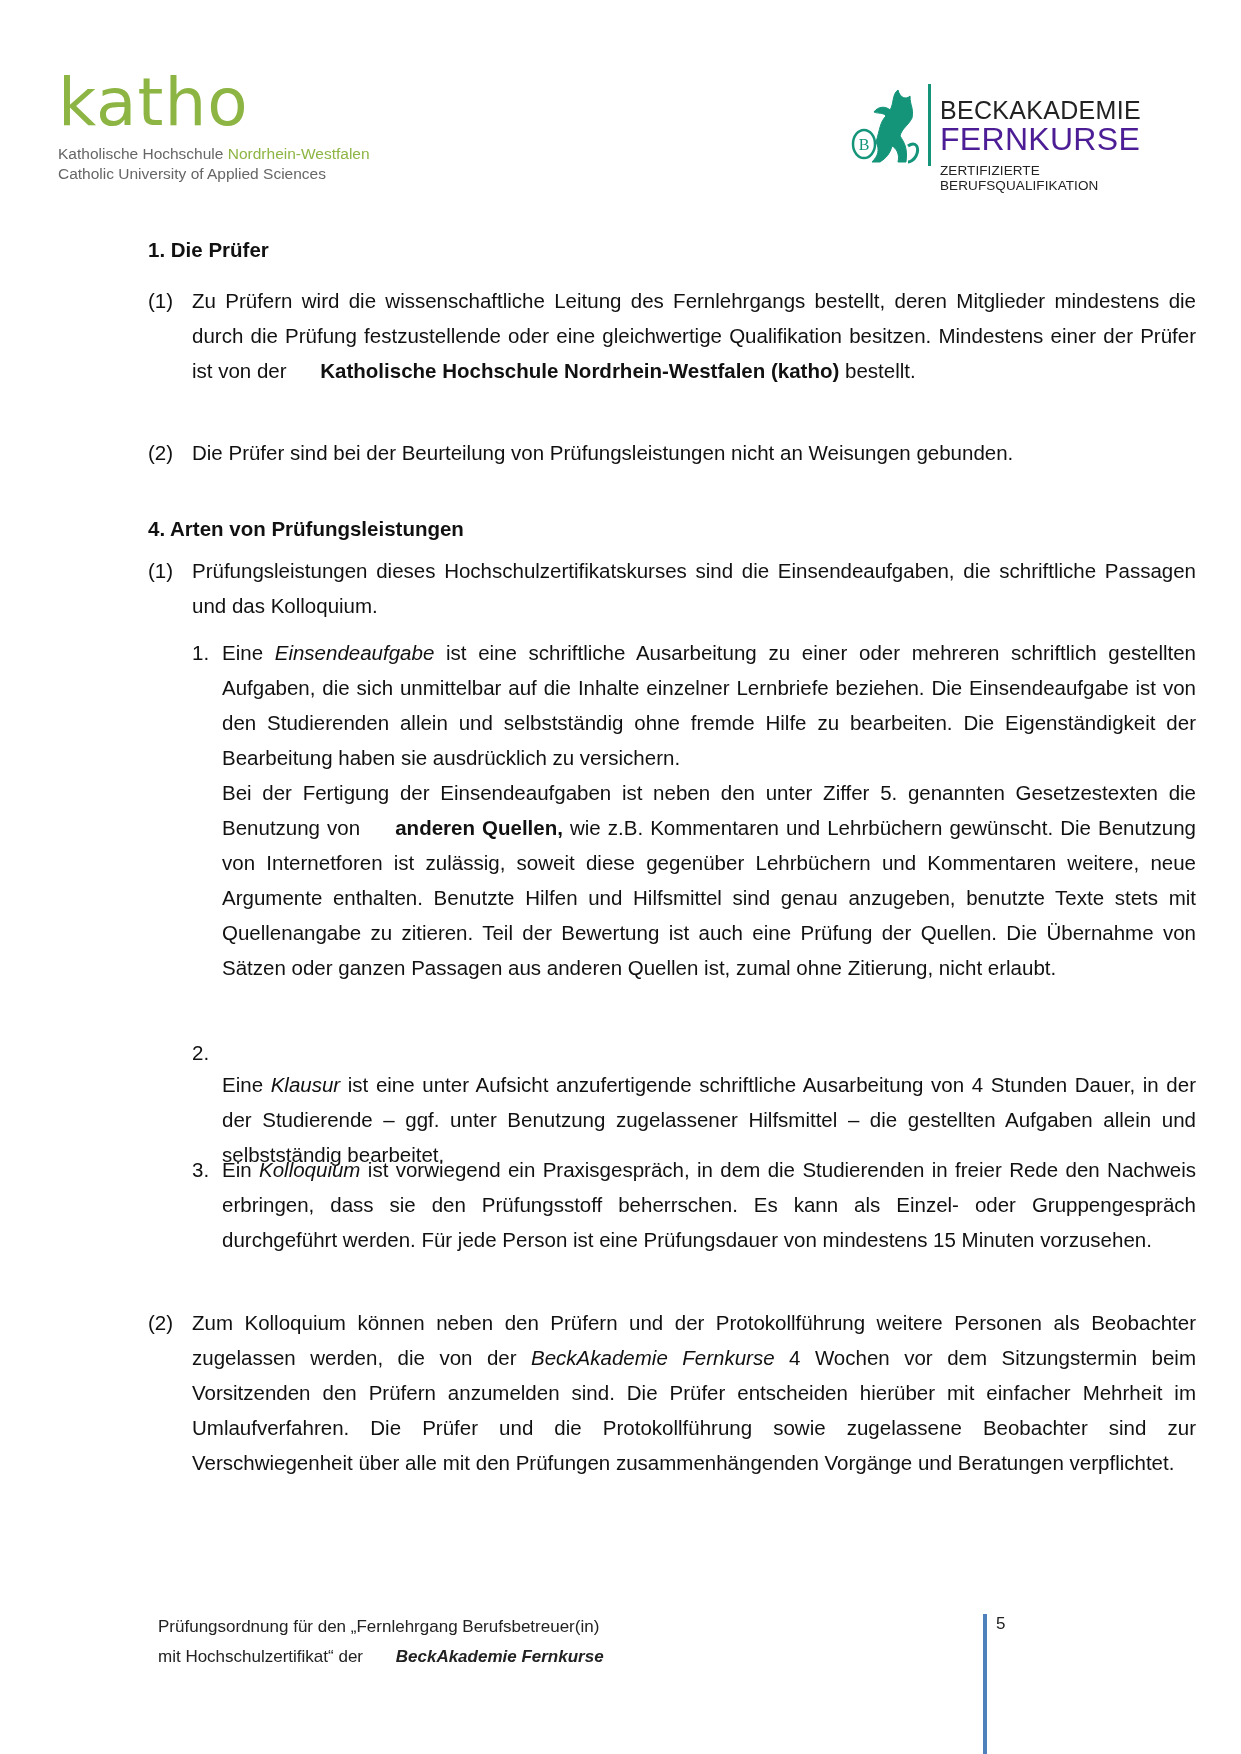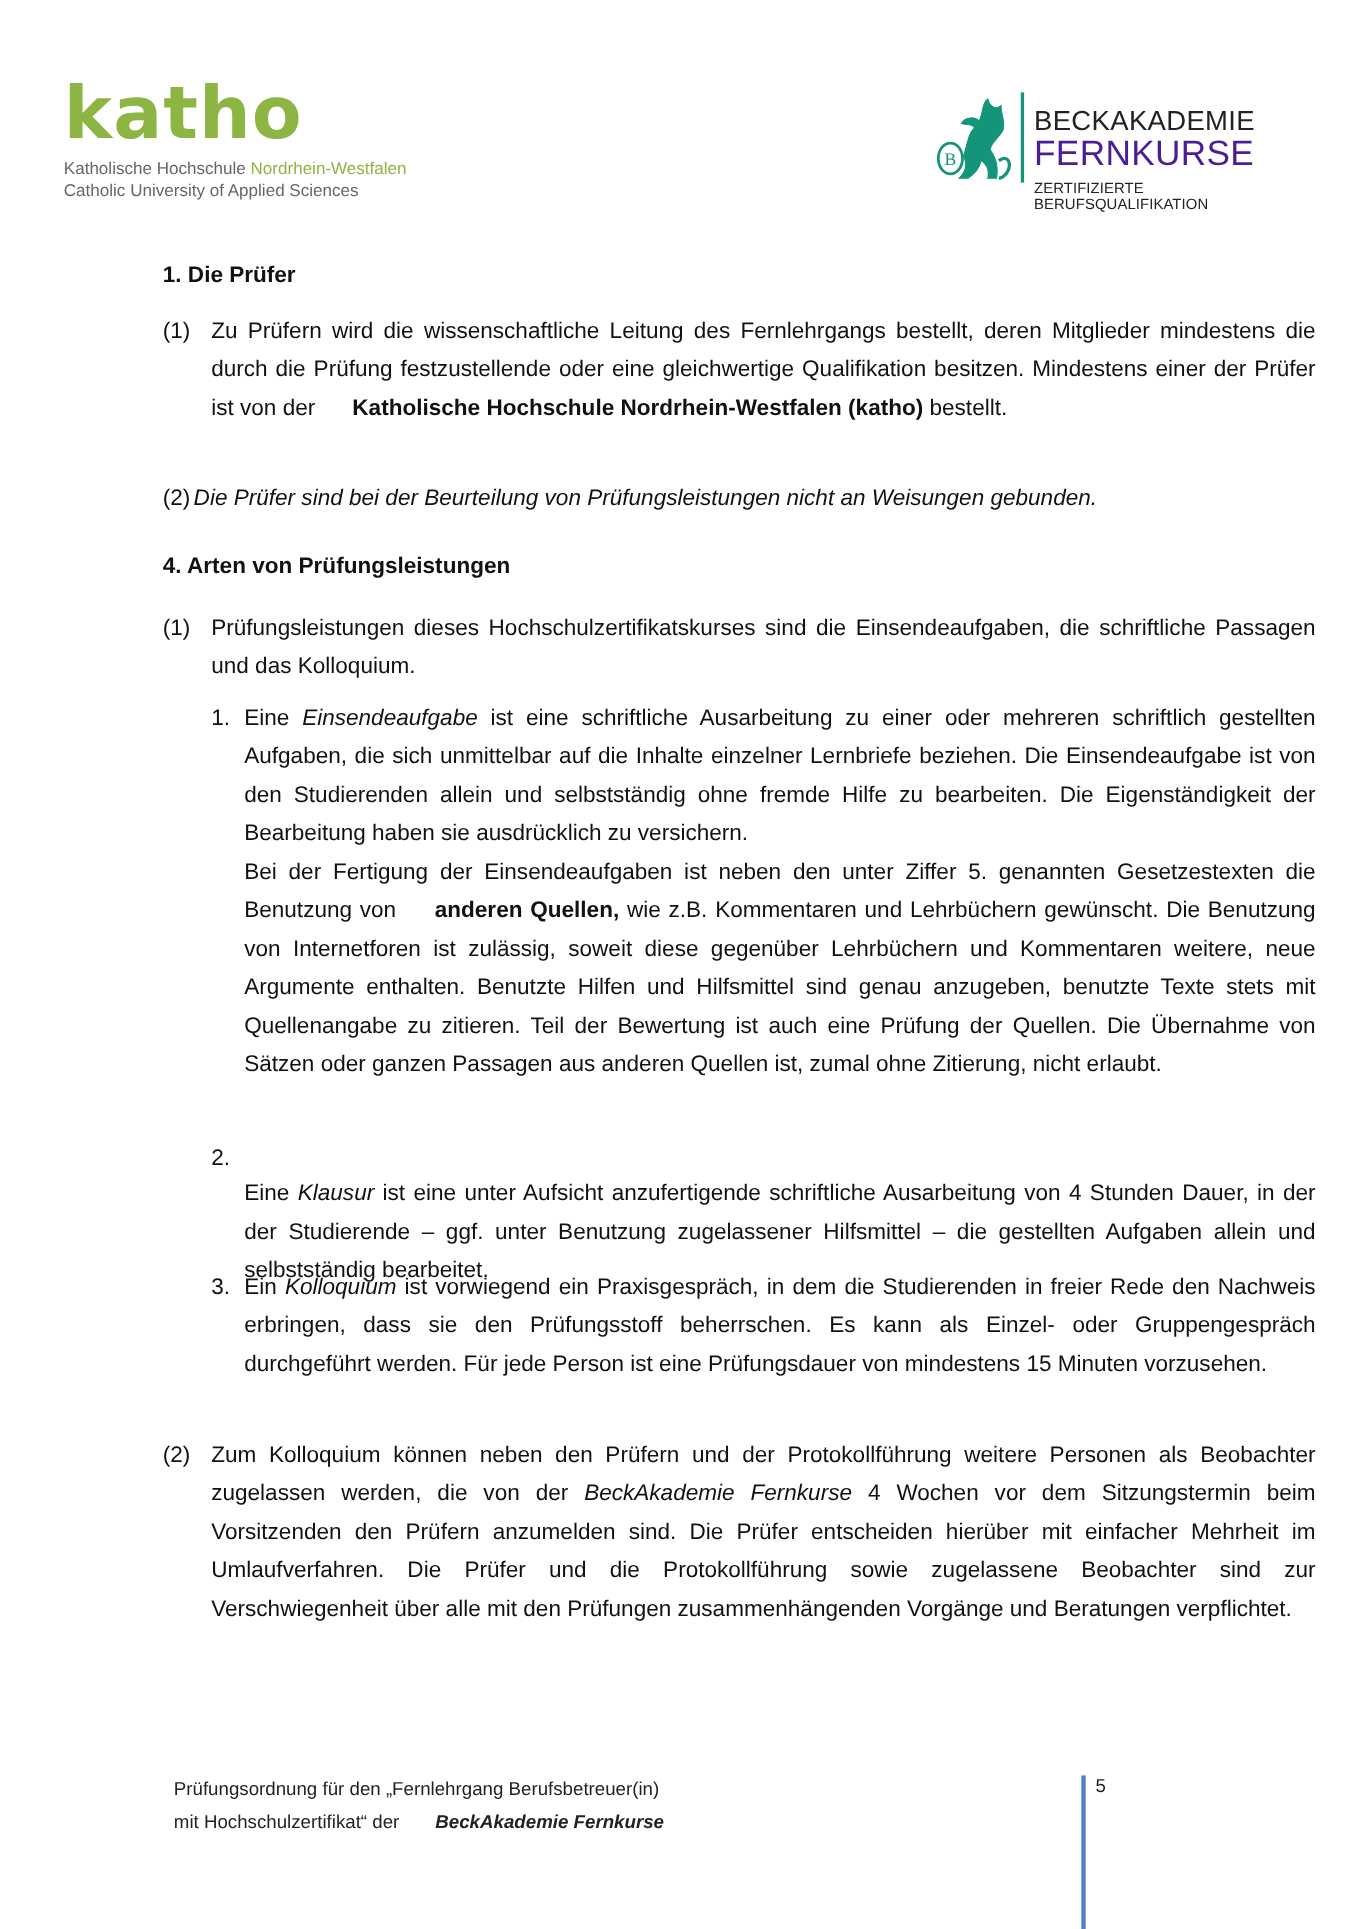--- a/index.html
+++ b/index.html
@@ -3,21 +3,21 @@
 <meta charset="utf-8">
 <style>
   html, body { margin: 0; padding: 0; background: #ffffff; }
   body { width: 1241px; height: 1754px; position: relative; overflow: hidden;
          font-family: "Liberation Sans", sans-serif; color: #111; }
   .page { position: absolute; inset: 0; }
 
   
   .katho-logo { position: absolute; left: 58px; top: 70px; }
   .katho-word { font-family: "DejaVu Sans", sans-serif; font-size: 66px; line-height: 66px;
-                color: #8db543; letter-spacing: 1px; font-weight: bold; margin: 0; }
+                color: #8db543; letter-spacing: 1px; font-weight: normal; margin: 0; }
   .katho-sub1 { font-size: 15.5px; color: #666; margin-top: 8px; line-height: 20px; }
   .katho-sub1 .green { color: #8db543; }
   .katho-sub2 { font-size: 15.5px; color: #666; line-height: 20px; }
 
   .beck-logo { position: absolute; left: 850px; top: 84px; width: 350px; height: 100px; }
   .beck-emblem { position: absolute; left: 0; top: 0; width: 74px; height: 88px; }
   .beck-divider { position: absolute; left: 78px; top: 0; width: 3px; height: 82px; background: #14957a; }
   .beck-title { position: absolute; left: 90px; top: 12px; font-size: 25px; color: #222; letter-spacing: 0.3px; line-height: 28px; }
   .beck-sub { position: absolute; left: 90px; top: 41px; font-size: 32px; color: #4c1d95; letter-spacing: 0.3px; line-height: 28px; }
   .beck-tag { position: absolute; left: 90px; top: 79px; font-size: 13.5px; color: #222; letter-spacing: 0.1px; }
@@ -57,23 +57,23 @@
     <div class="beck-sub">FERNKURSE</div>
     <div class="beck-tag">ZERTIFIZIERTE BERUFSQUALIFIKATION</div>
   </div>
 
   <div class="section-heading" style="top:238px;">1. Die Prüfer</div>
 
   <div class="num" style="left:148px; top:283px;">(1)</div>
   <div class="para" style="left:192px; top:283px; width:1004px;"><span>Zu Prüfern wird die wissenschaftliche Leitung des Fernlehrgangs bestellt, deren Mitglieder mindestens die durch die Prüfung festzustellende oder eine gleichwertige Qualifikation besitzen. Mindestens einer der Prüfer ist von der </span><b>Katholische Hochschule Nordrhein-Westfalen (katho)</b><span> bestellt.</span></div>
 
   <div class="num" style="left:148px; top:435px;">(2)</div>
-  <div class="para" style="left:176px; top:435px; width:1004px;font-style:italic;">Die Prüfer sind bei der Beurteilung von Prüfungsleistungen nicht an Weisungen gebunden.</div>
+  <div class="para" style="left:192px; top:435px; width:1004px;">Die Prüfer sind bei der Beurteilung von Prüfungsleistungen nicht an Weisungen gebunden.</div>
 
-  <div class="section-heading" style="top:503px;">4. Arten von Prüfungsleistungen</div>
+  <div class="section-heading" style="top:517px;">4. Arten von Prüfungsleistungen</div>
 
   <div class="num" style="left:148px; top:553px;">(1)</div>
   <div class="para" style="left:192px; top:553px; width:1004px;">Prüfungsleistungen dieses Hochschulzertifikatskurses sind die Einsendeaufgaben, die schriftliche Passagen und das Kolloquium.</div>
 
   <div class="num" style="left:192px; top:635px;">1.</div>
   <div class="para" style="left:222px; top:635px; width:974px;"><span>Eine </span><i>Einsendeaufgabe</i><span> ist eine schriftliche Ausarbeitung zu einer oder mehreren schriftlich gestellten Aufgaben, die sich unmittelbar auf die Inhalte einzelner Lernbriefe beziehen. Die Einsendeaufgabe ist von den Studierenden allein und selbstständig ohne fremde Hilfe zu bearbeiten. Die Eigenständigkeit der Bearbeitung haben sie ausdrücklich zu versichern.</span></div>
   <div class="para" style="left:222px; top:775px; width:974px;"><span>Bei der Fertigung der Einsendeaufgaben ist neben den unter Ziffer 5. genannten Gesetzestexten die Benutzung von </span><b>anderen Quellen,</b><span> wie z.B. Kommentaren und Lehrbüchern gewünscht. Die Benutzung von Internetforen ist zulässig, soweit diese gegenüber Lehrbüchern und Kommentaren weitere, neue Argumente enthalten. Benutzte Hilfen und Hilfsmittel sind genau anzugeben, benutzte Texte stets mit Quellenangabe zu zitieren. Teil der Bewertung ist auch eine Prüfung der Quellen. Die Übernahme von Sätzen oder ganzen Passagen aus anderen Quellen ist, zumal ohne Zitierung, nicht erlaubt.</span></div>
 
   <div class="num" style="left:192px; top:1035px;">2.</div>
   <div class="para" style="left:222px; top:1067px; width:974px;"><span>Eine </span><i>Klausur</i><span> ist eine unter Aufsicht anzufertigende schriftliche Ausarbeitung von 4 Stunden Dauer, in der der Studierende – ggf. unter Benutzung zugelassener Hilfsmittel – die gestellten Aufgaben allein und selbstständig bearbeitet.</span></div>

